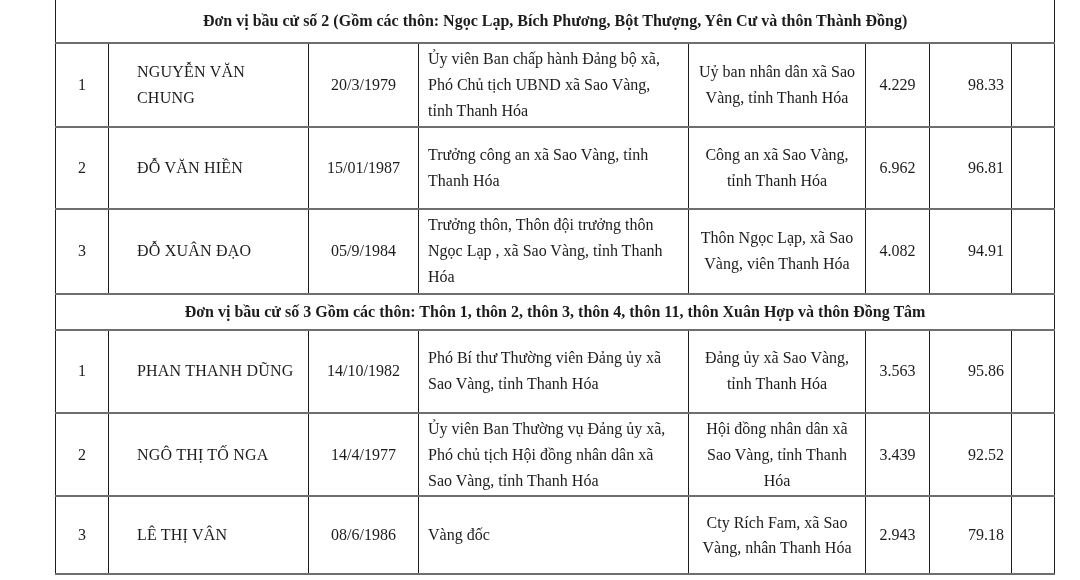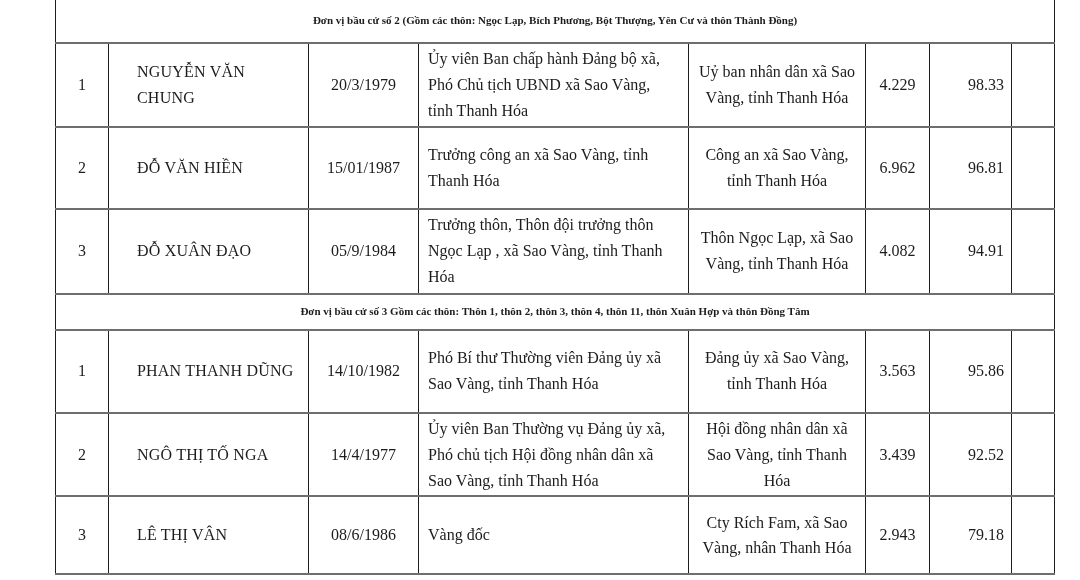--- a/index.html
+++ b/index.html
@@ -26,21 +26,21 @@
     vertical-align: middle;
     font-size: 16px;
     line-height: 1.62;
     padding: 2px 6px;
     overflow: hidden;
   }
   tr.sec-row td { border-top: none; }
   tr.sec-row.first td { border-top: none; }
   td.sec-header {
     font-weight: bold;
-    font-size: 11px;
+    font-size: 16px;
     text-align: center;
     padding: 2px 10px;
   }
   td.c-no   { text-align: center; }
   td.c-name { text-align: left; padding-left: 28px; letter-spacing: 0.2px; }
   td.c-dob  { text-align: center; }
   td.c-pos  { text-align: left; padding: 2px 9px; }
   td.c-work { text-align: center; padding: 2px 8px; }
   td.c-votes{ text-align: center; padding-right: 6px; }
   td.c-pct  { text-align: right; padding-right: 7px; }
@@ -85,21 +85,21 @@
       <td class="c-work">Công an xã Sao Vàng, tỉnh Thanh Hóa</td>
       <td class="c-votes">6.962</td>
       <td class="c-pct">96.81</td>
       <td class="c-extra"></td>
     </tr>
     <tr style="height:85px">
       <td class="c-no">3</td>
       <td class="c-name">ĐỖ XUÂN ĐẠO</td>
       <td class="c-dob">05/9/1984</td>
       <td class="c-pos">Trưởng thôn, Thôn đội trưởng thôn Ngọc Lạp , xã Sao Vàng, tỉnh Thanh Hóa</td>
-      <td class="c-work">Thôn Ngọc Lạp, xã Sao Vàng, tỉnh Thanh Hóa</td>
+      <td class="c-work">Thôn Ngọc Lạp, xã Sao Vàng, viên Thanh Hóa</td>
       <td class="c-votes">4.082</td>
       <td class="c-pct">94.91</td>
       <td class="c-extra"></td>
     </tr>
 
     <tr class="sec-row" style="height:36px">
       <td class="sec-header" colspan="8">Đơn vị bầu cử số 3 Gồm các thôn: Thôn 1, thôn 2, thôn 3, thôn 4, thôn 11, thôn Xuân Hợp và thôn Đồng Tâm</td>
     </tr>
 
     <tr style="height:83px">

